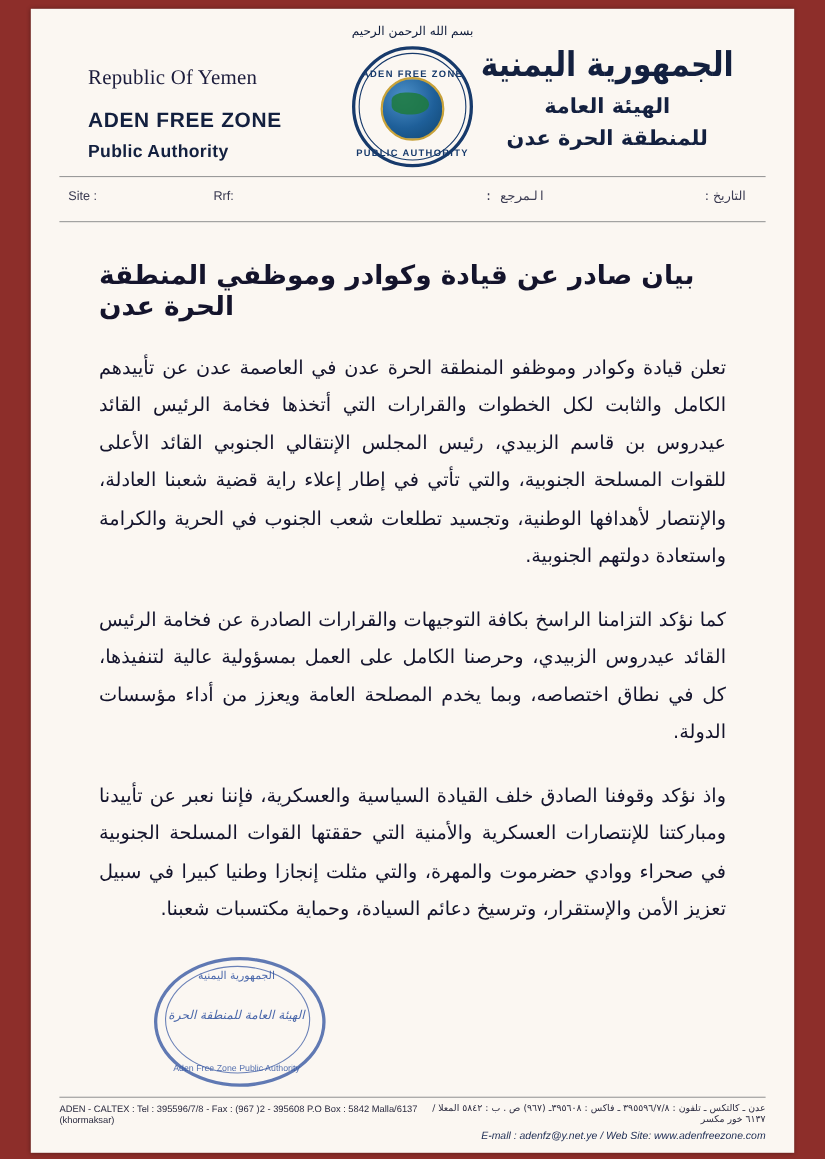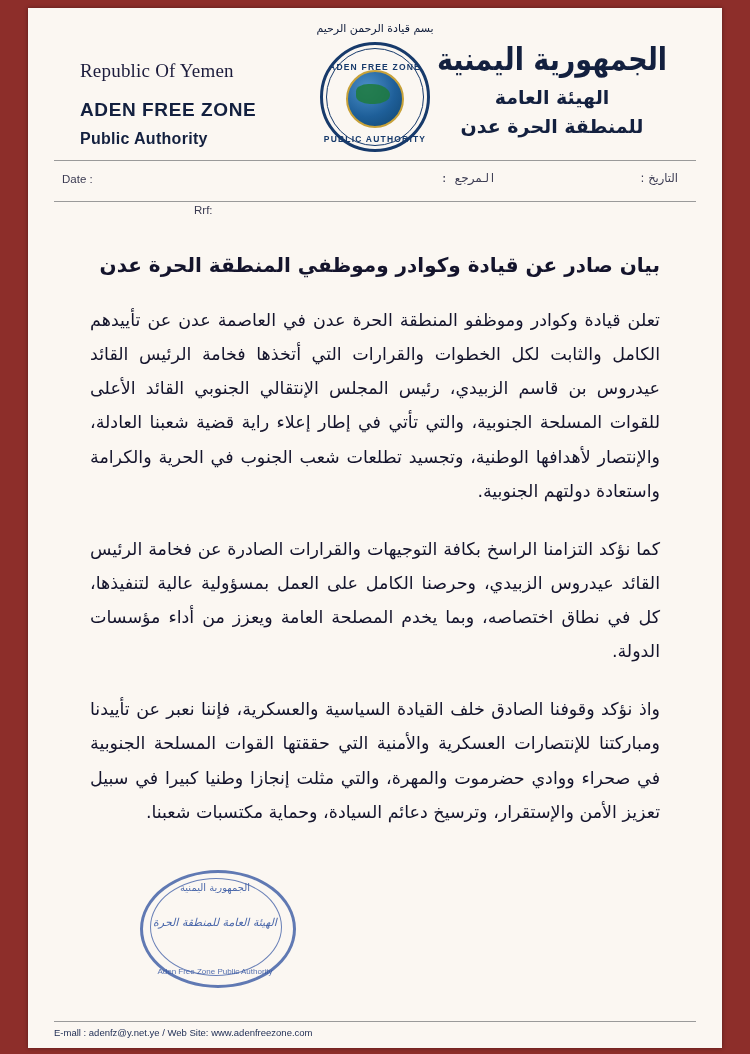--- a/index.html
+++ b/index.html
@@ -149,41 +149,40 @@
   }
   .meta{
     position:relative;
     height:40px;
     margin:0 26px;
     font-size:11.5px;
     color:#3b3b52;
     font-family:"Liberation Sans", sans-serif;
   }
   .meta .m-date{position:absolute;left:8px;top:12px;}
-  .meta .m-ref{position:absolute;left:140px;top:12px;margin-top:31px;}
+  .meta .m-ref{position:absolute;left:140px;top:12px;}
   .meta .m-ar-ref{position:absolute;right:200px;top:10px;font-family:Liberation Mono, monospace;direction:rtl;}
   .meta .m-ar-date{position:absolute;right:18px;top:10px;font-family:"DejaVu Sans",sans-serif;direction:rtl;text-align:right;}
   .meta-rule2{
     border-top:1px solid #9a9a9a;
     margin:0 26px 0 26px;
   }
   
   .content{
     direction:rtl;
     padding:34px 62px 0 62px;
     color:#14142c;
     font-family:"DejaVu Sans", sans-serif;
   }
   .title{
-    text-align:right;
-    font-size:20px;
+    text-align:left;
+    font-size:24px;
     font-weight:bold;
     margin-bottom:26px;
     letter-spacing:0;
-    margin-top:17px;
   }
   .para{
     font-size:17.5px;
     line-height:1.95;
     text-align:justify;
     text-justify:inter-word;
     margin-bottom:24px;
   }
   
   .stamp{
@@ -264,58 +263,59 @@
     font-size:8.5px;
     color:#2a2a3f;
     font-family:"Liberation Sans", sans-serif;
     margin-bottom:4px;
   }
   .f-line .ar{
     font-family:"DejaVu Sans", sans-serif;
     direction:rtl;
   }
   .f-mail{
-    text-align:left;
+    text-align:right;
     font-size:9.5px;
     color:#1c2b52;
     font-family:"Liberation Sans", sans-serif;
+    font-style:italic;
   }
 </style>
 </head>
 <body>
 
 <div class="page">
 
   <div class="header">
 
     <div class="hdr-left">
       <div class="l1">Republic Of Yemen</div>
       <div class="l2">ADEN FREE ZONE</div>
       <div class="l3">Public Authority</div>
     </div>
 
     <div class="logo">
-      <div class="basmala">بسم قيادة الرحمن الرحيم</div>
+      <div class="basmala">بسم الله الرحمن الرحيم</div>
       <div class="ring"></div>
       <div class="ring2"></div>
       <div class="arcTop">ADEN FREE ZONE</div>
       <div class="globe"></div>
       <div class="arcBot">PUBLIC AUTHORITY</div>
     </div>
 
     <div class="hdr-right">
       <div class="ar1">الجمهورية اليمنية</div>
       <div class="ar2">الهيئة العامة</div>
       <div class="ar2">للمنطقة الحرة عدن</div>
     </div>
   </div>
 
   <div class="meta-rule"></div>
   <div class="meta">
-    <span class="m-date">Date :</span>
+    <span class="m-date">Site :</span>
     <span class="m-ref">Rrf:</span>
     <span class="m-ar-ref">المرجع :</span>
     <span class="m-ar-date">التاريخ :</span>
   </div>
   <div class="meta-rule2"></div>
 
   <div class="content">
     <div class="title">بيان صادر عن قيادة وكوادر وموظفي المنطقة الحرة عدن</div>
     <div class="para">تعلن قيادة وكوادر وموظفو المنطقة الحرة عدن في العاصمة عدن عن تأييدهم الكامل والثابت لكل الخطوات والقرارات التي أتخذها فخامة الرئيس القائد عيدروس بن قاسم الزبيدي، رئيس المجلس الإنتقالي الجنوبي القائد الأعلى للقوات المسلحة الجنوبية، والتي تأتي في إطار إعلاء راية قضية شعبنا العادلة، والإنتصار لأهدافها الوطنية، وتجسيد تطلعات شعب الجنوب في الحرية والكرامة واستعادة دولتهم الجنوبية.</div>
     <div class="para">كما نؤكد التزامنا الراسخ بكافة التوجيهات والقرارات الصادرة عن فخامة الرئيس القائد عيدروس الزبيدي، وحرصنا الكامل على العمل بمسؤولية عالية لتنفيذها، كل في نطاق اختصاصه، وبما يخدم المصلحة العامة ويعزز من أداء مؤسسات الدولة.</div>
@@ -325,16 +325,20 @@
   <div class="stamp">
     <div class="oval"></div>
     <div class="oval2"></div>
     <div class="s-top">الجمهورية اليمنية</div>
     <div class="s-mid">الهيئة العامة للمنطقة الحرة</div>
     <div class="s-bot">Aden Free Zone Public Authority</div>
   </div>
 
   <div class="footer">
     <div class="footer-rule"></div>
+    <div class="f-line">
+      <span>ADEN - CALTEX : Tel : 395596/7/8 - Fax : (967 )2 - 395608 P.O Box : 5842 Malla/6137 (khormaksar)</span>
+      <span class="ar">عدن ـ كالتكس ـ تلفون : ٣٩٥٥٩٦/٧/٨ ـ فاكس : ٣٩٥٦٠٨ـ (٩٦٧) ص . ب : ٥٨٤٢ المعلا / ٦١٣٧ خور مكسر</span>
+    </div>
     <div class="f-mail">E-mall : adenfz@y.net.ye / Web Site: www.adenfreezone.com</div>
   </div>
 
 </div>
 
 </body></html>

